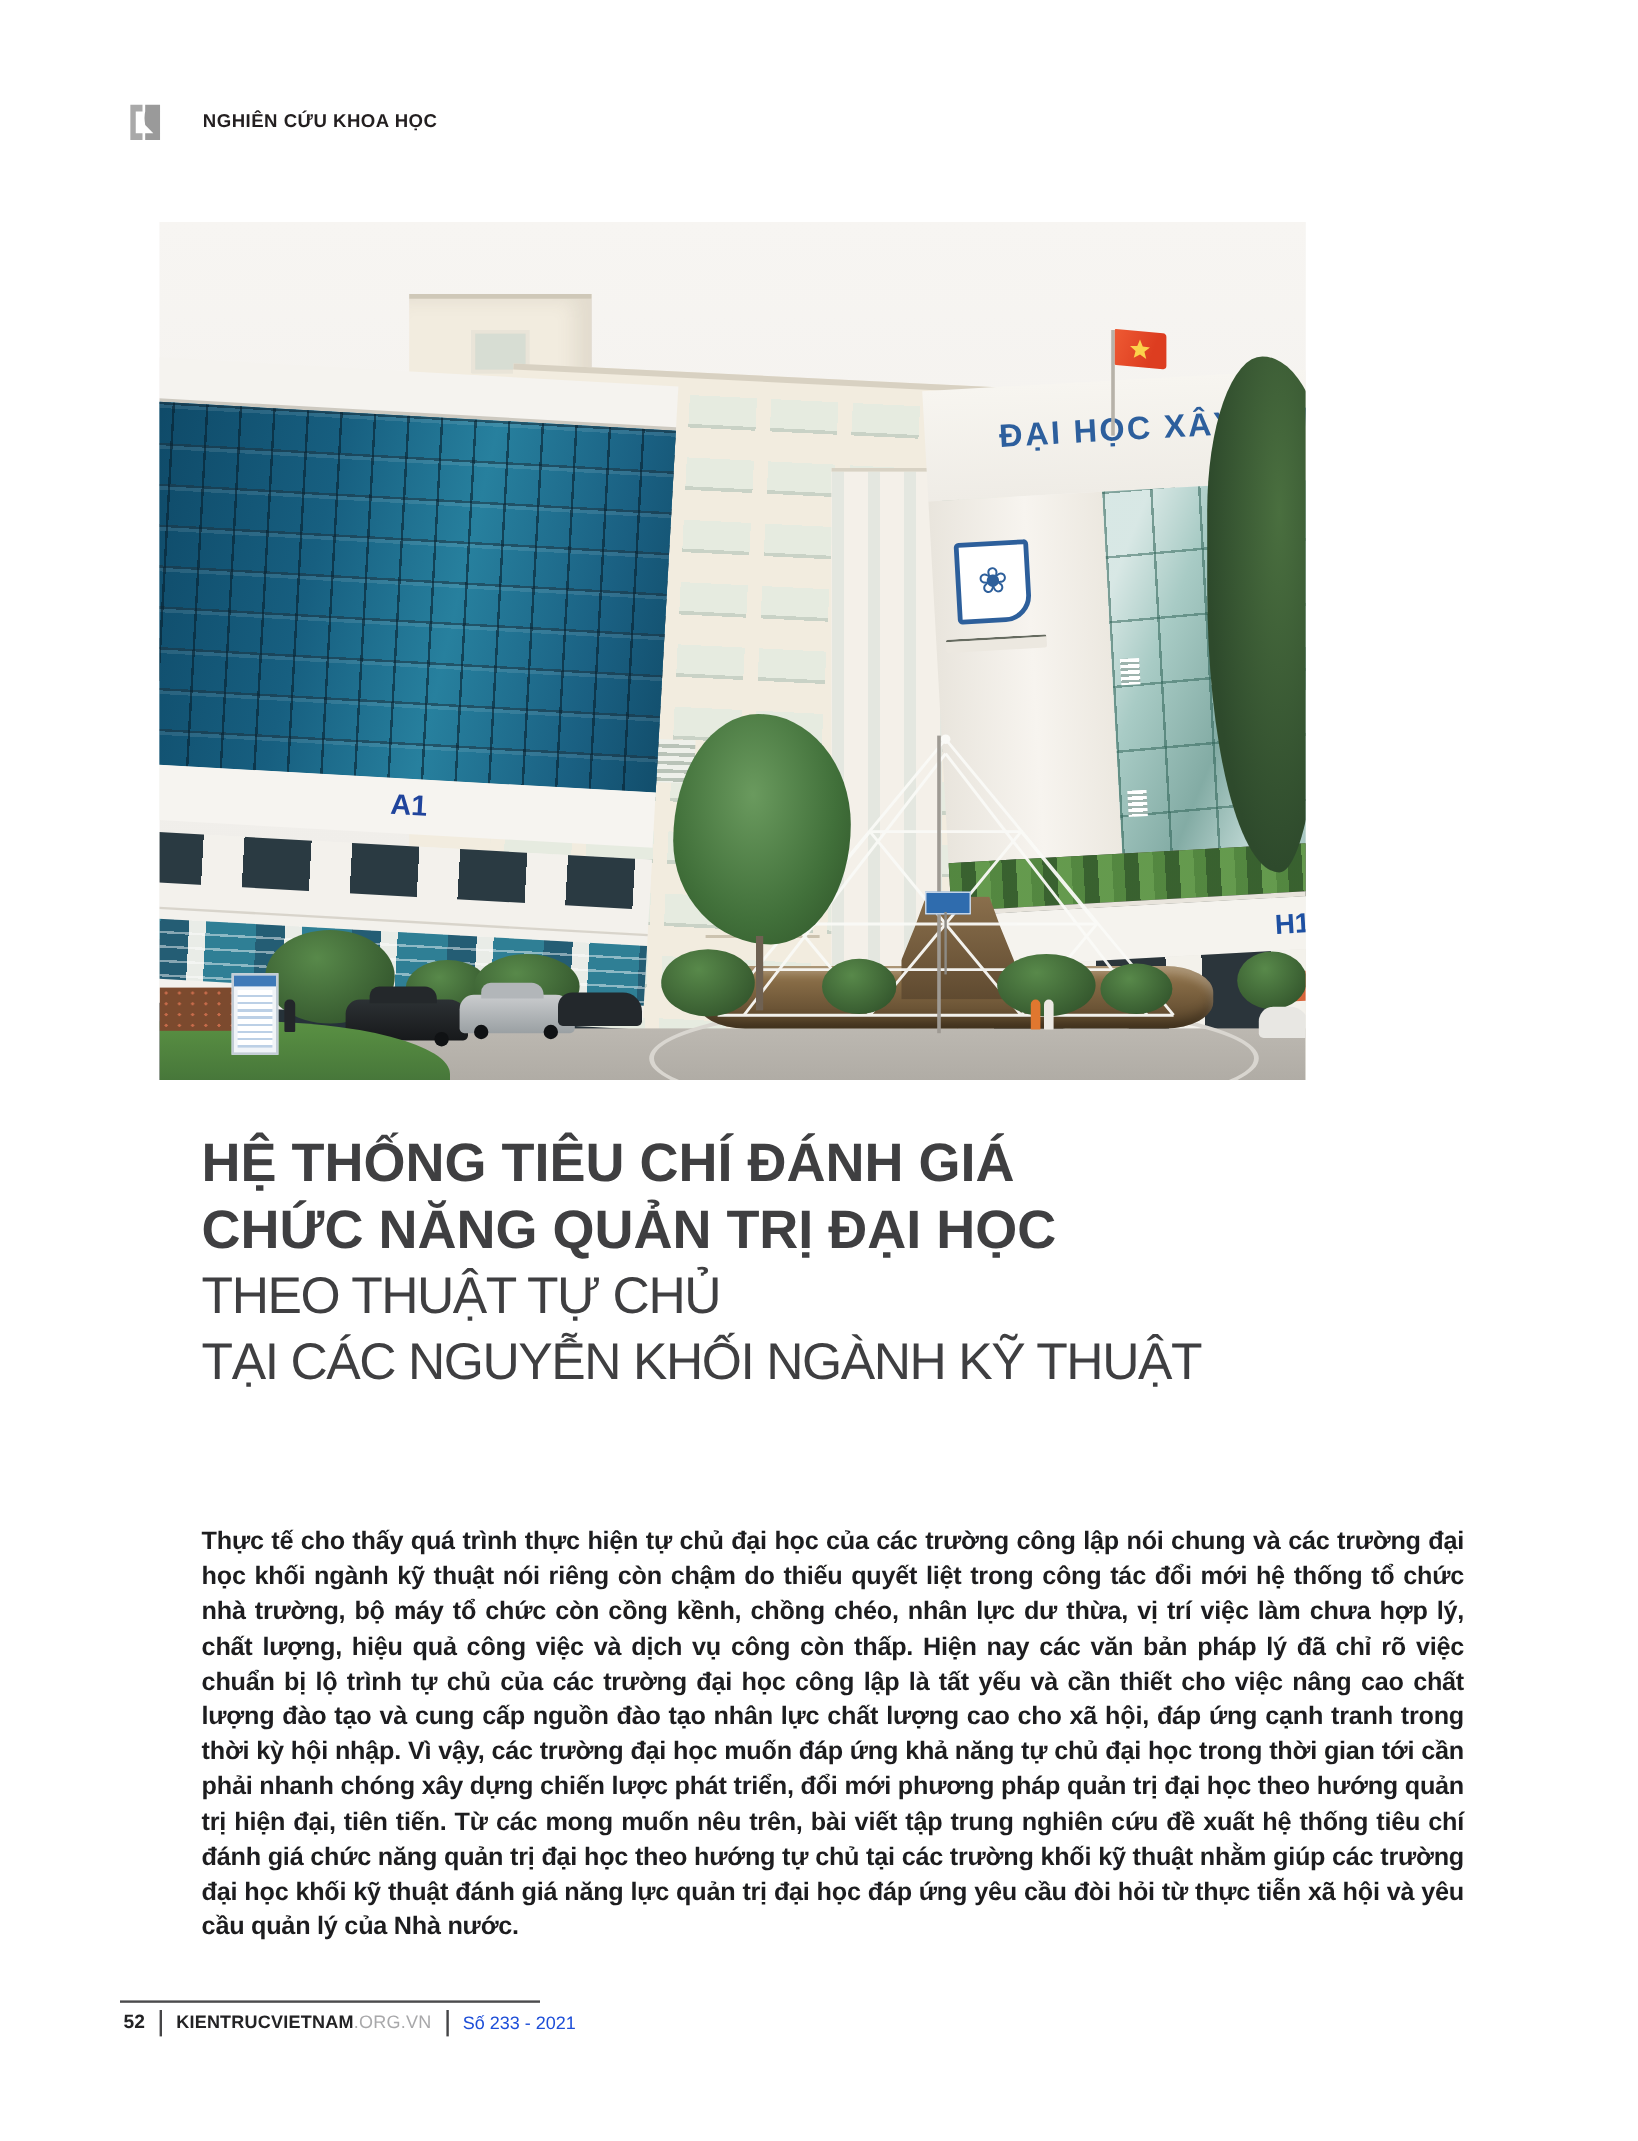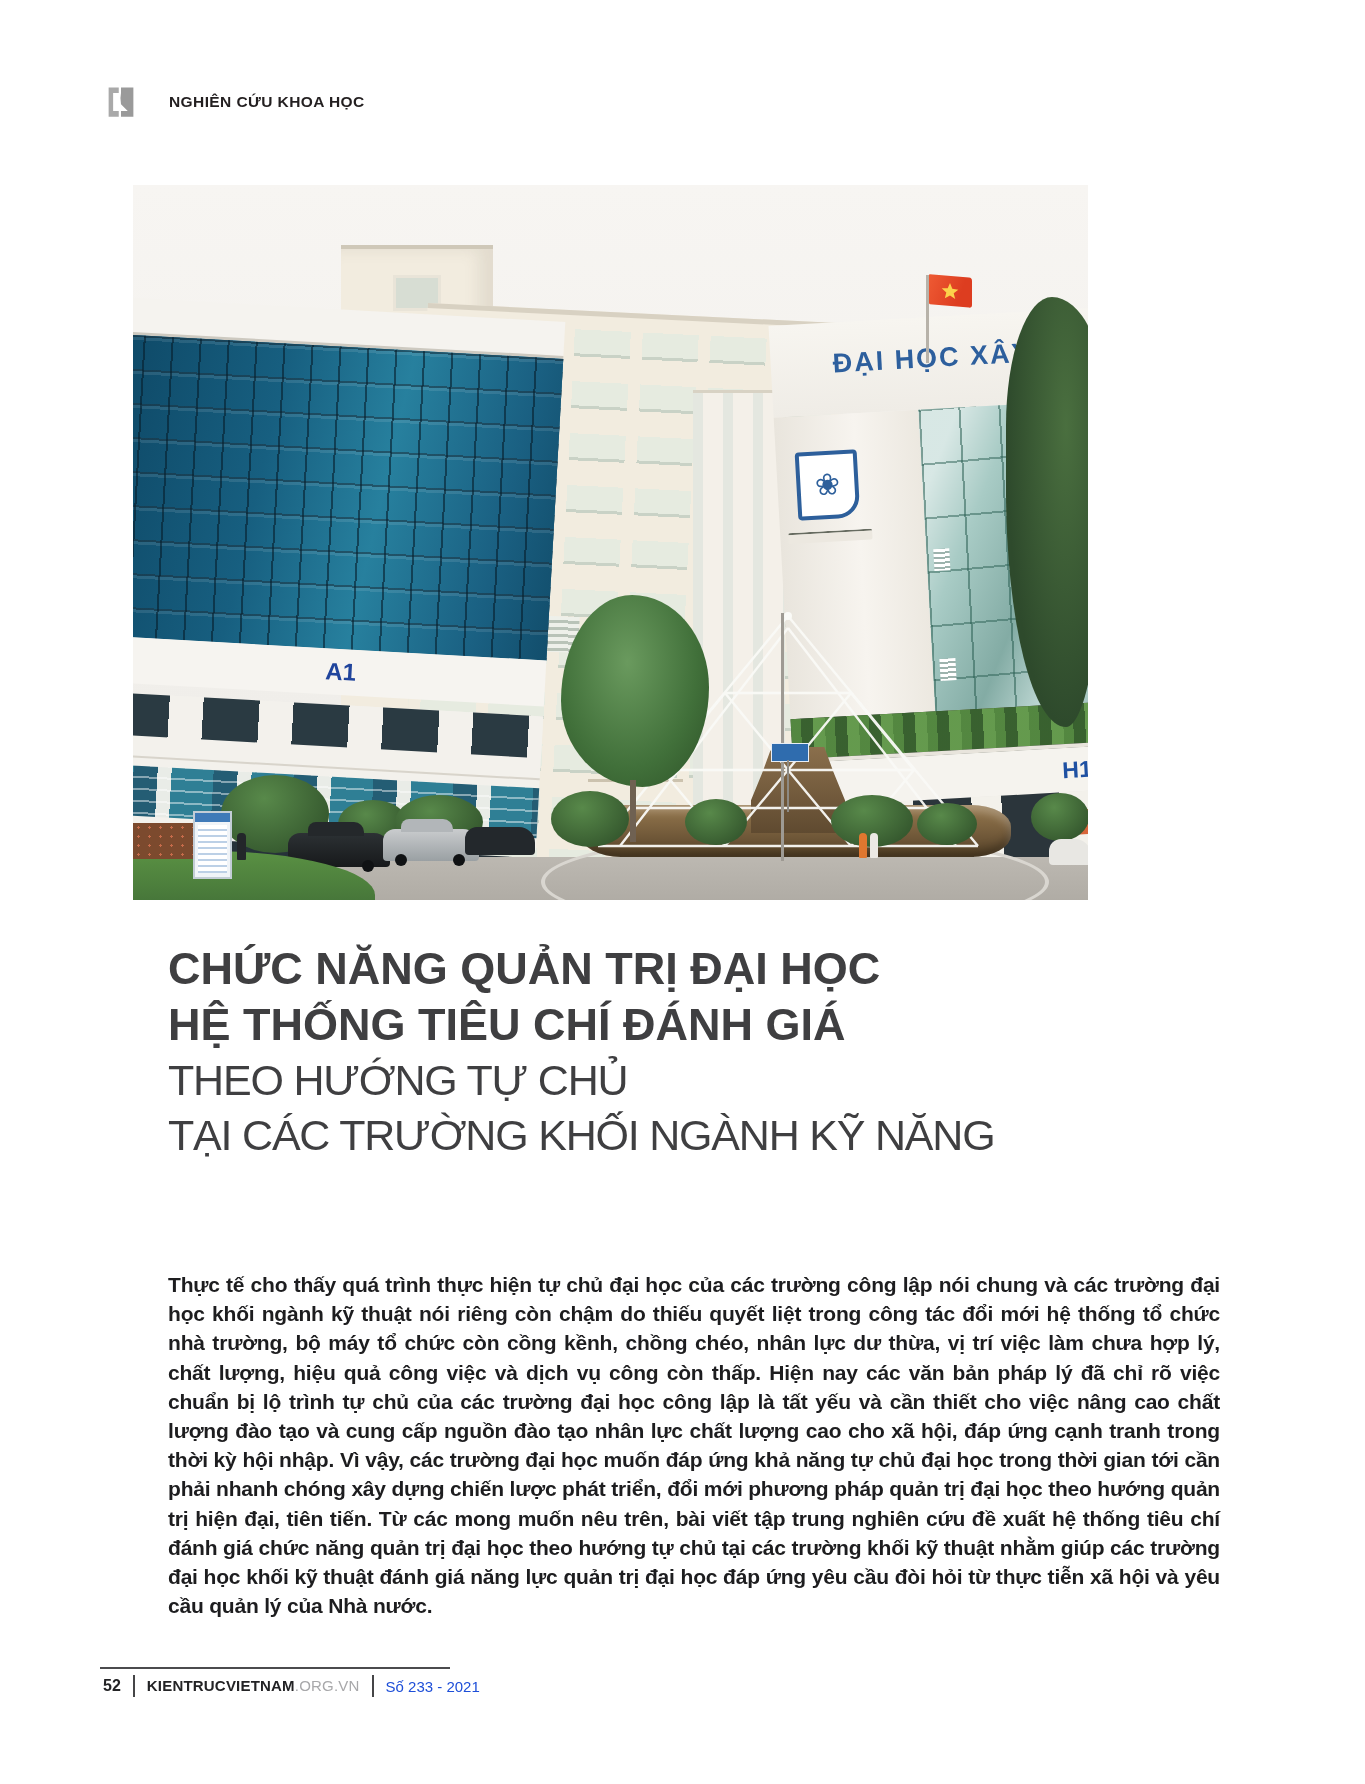--- a/index.html
+++ b/index.html
@@ -289,24 +289,24 @@
         <i></i>
         <b></b>
       </div>
 
     <div class="person" style="left:104px;top:648px;width:9px;height:27px;background:#23262a;"></div>
     <div class="person" style="left:726px;top:648px;width:8px;height:25px;background:#e0772f;"></div>
     <div class="person" style="left:737px;top:648px;width:8px;height:25px;background:#ece9e4;"></div>
   </div>
 
   <div class="title-block">
+    <h1 class="t-bold">HỆ THỐNG TIÊU CHÍ ĐÁNH GIÁ</h1>
     <h1 class="t-bold">CHỨC NĂNG QUẢN TRỊ ĐẠI HỌC</h1>
-    <h1 class="t-bold">HỆ THỐNG TIÊU CHÍ ĐÁNH GIÁ</h1>
-    <h2 class="t-reg">THEO HƯỚNG TỰ CHỦ</h2>
-    <h2 class="t-reg">TẠI CÁC TRƯỜNG KHỐI NGÀNH KỸ NĂNG</h2>
+    <h2 class="t-reg">THEO THUẬT TỰ CHỦ</h2>
+    <h2 class="t-reg">TẠI CÁC NGUYỄN KHỐI NGÀNH KỸ THUẬT</h2>
   </div>
 
 
   <p class="abstract">Thực tế cho thấy quá trình thực hiện tự chủ đại học của các trường công lập nói chung và các trường đại học khối ngành kỹ thuật nói riêng còn chậm do thiếu quyết liệt trong công tác đổi mới hệ thống tổ chức nhà trường, bộ máy tổ chức còn cồng kềnh, chồng chéo, nhân lực dư thừa, vị trí việc làm chưa hợp lý, chất lượng, hiệu quả công việc và dịch vụ công còn thấp. Hiện nay các văn bản pháp lý đã chỉ rõ việc chuẩn bị lộ trình tự chủ của các trường đại học công lập là tất yếu và cần thiết cho việc nâng cao chất lượng đào tạo và cung cấp nguồn đào tạo nhân lực chất lượng cao cho xã hội, đáp ứng cạnh tranh trong thời kỳ hội nhập. Vì vậy, các trường đại học muốn đáp ứng khả năng tự chủ đại học trong thời gian tới cần phải nhanh chóng xây dựng chiến lược phát triển, đổi mới phương pháp quản trị đại học theo hướng quản trị hiện đại, tiên tiến. Từ các mong muốn nêu trên, bài viết tập trung nghiên cứu đề xuất hệ thống tiêu chí đánh giá chức năng quản trị đại học theo hướng tự chủ tại các trường khối kỹ thuật nhằm giúp các trường đại học khối kỹ thuật đánh giá năng lực quản trị đại học đáp ứng yêu cầu đòi hỏi từ thực tiễn xã hội và yêu cầu quản lý của Nhà nước.</p>
 
   <div class="f-rule"></div>
   <div class="footer">
     <span class="f-page">52</span>
     <span class="f-sep"></span>
     <span><span class="f-site-b">KIENTRUCVIETNAM</span><span class="f-site-l">.ORG.VN</span></span>

